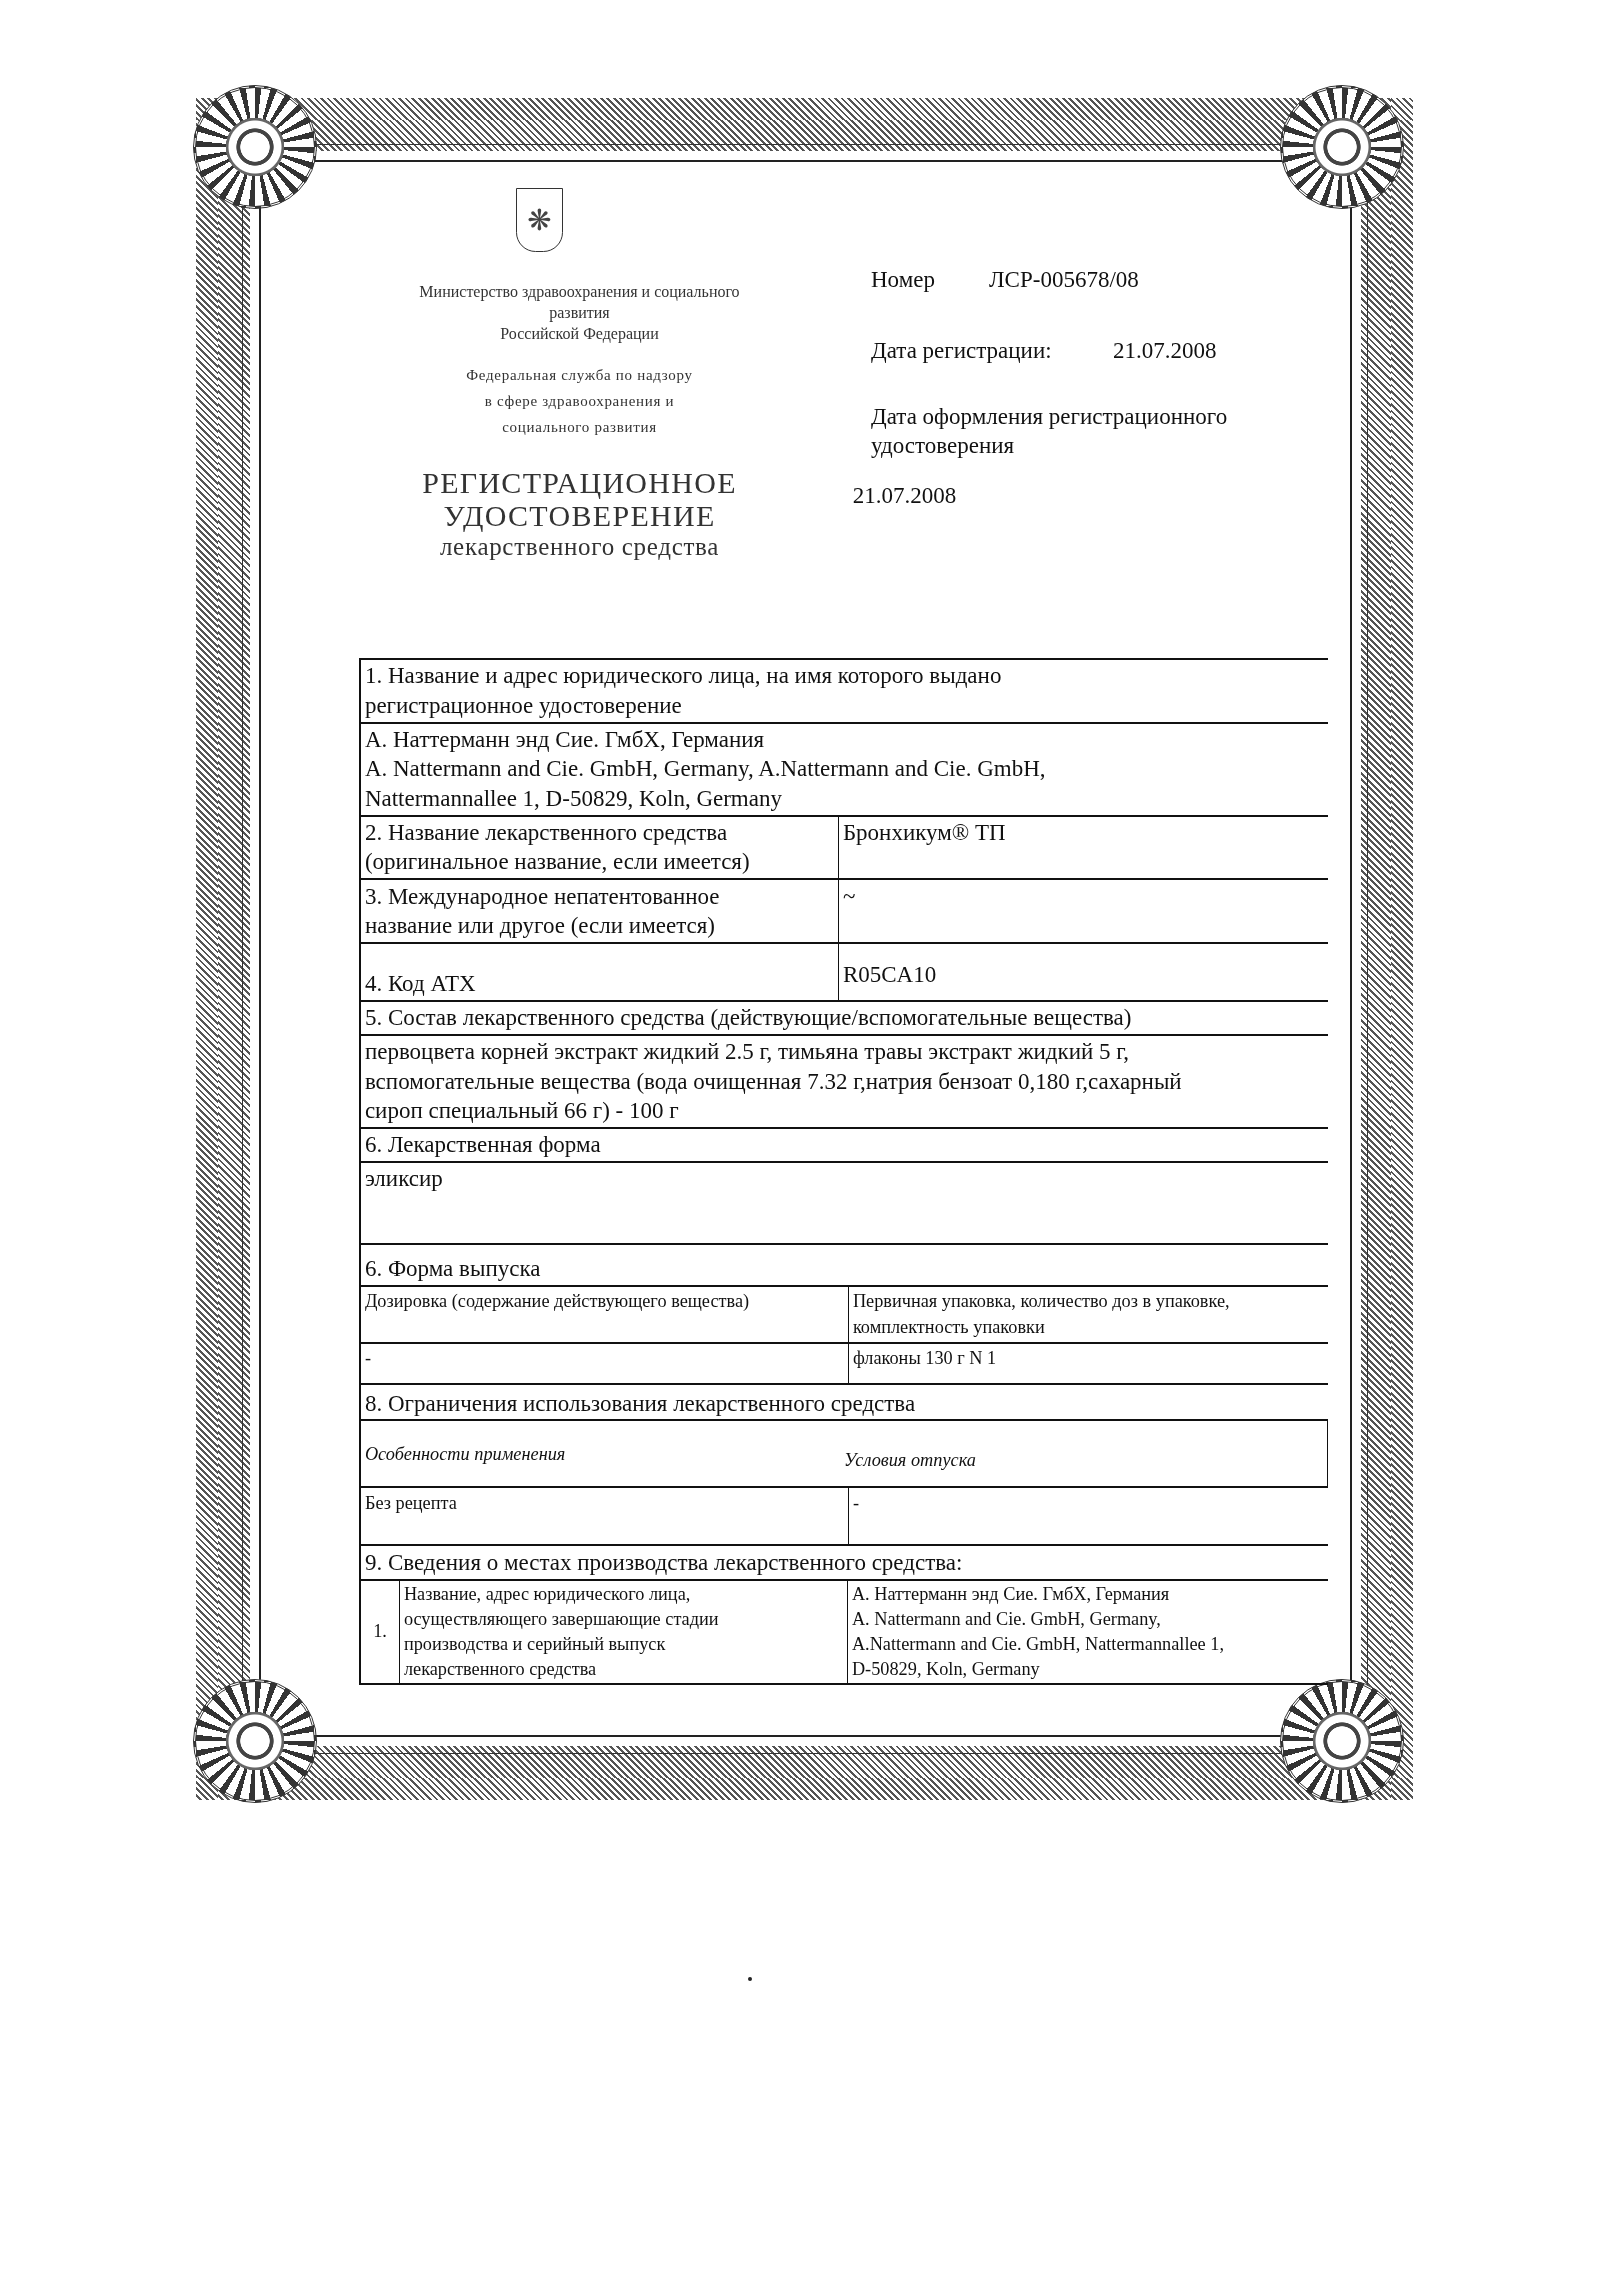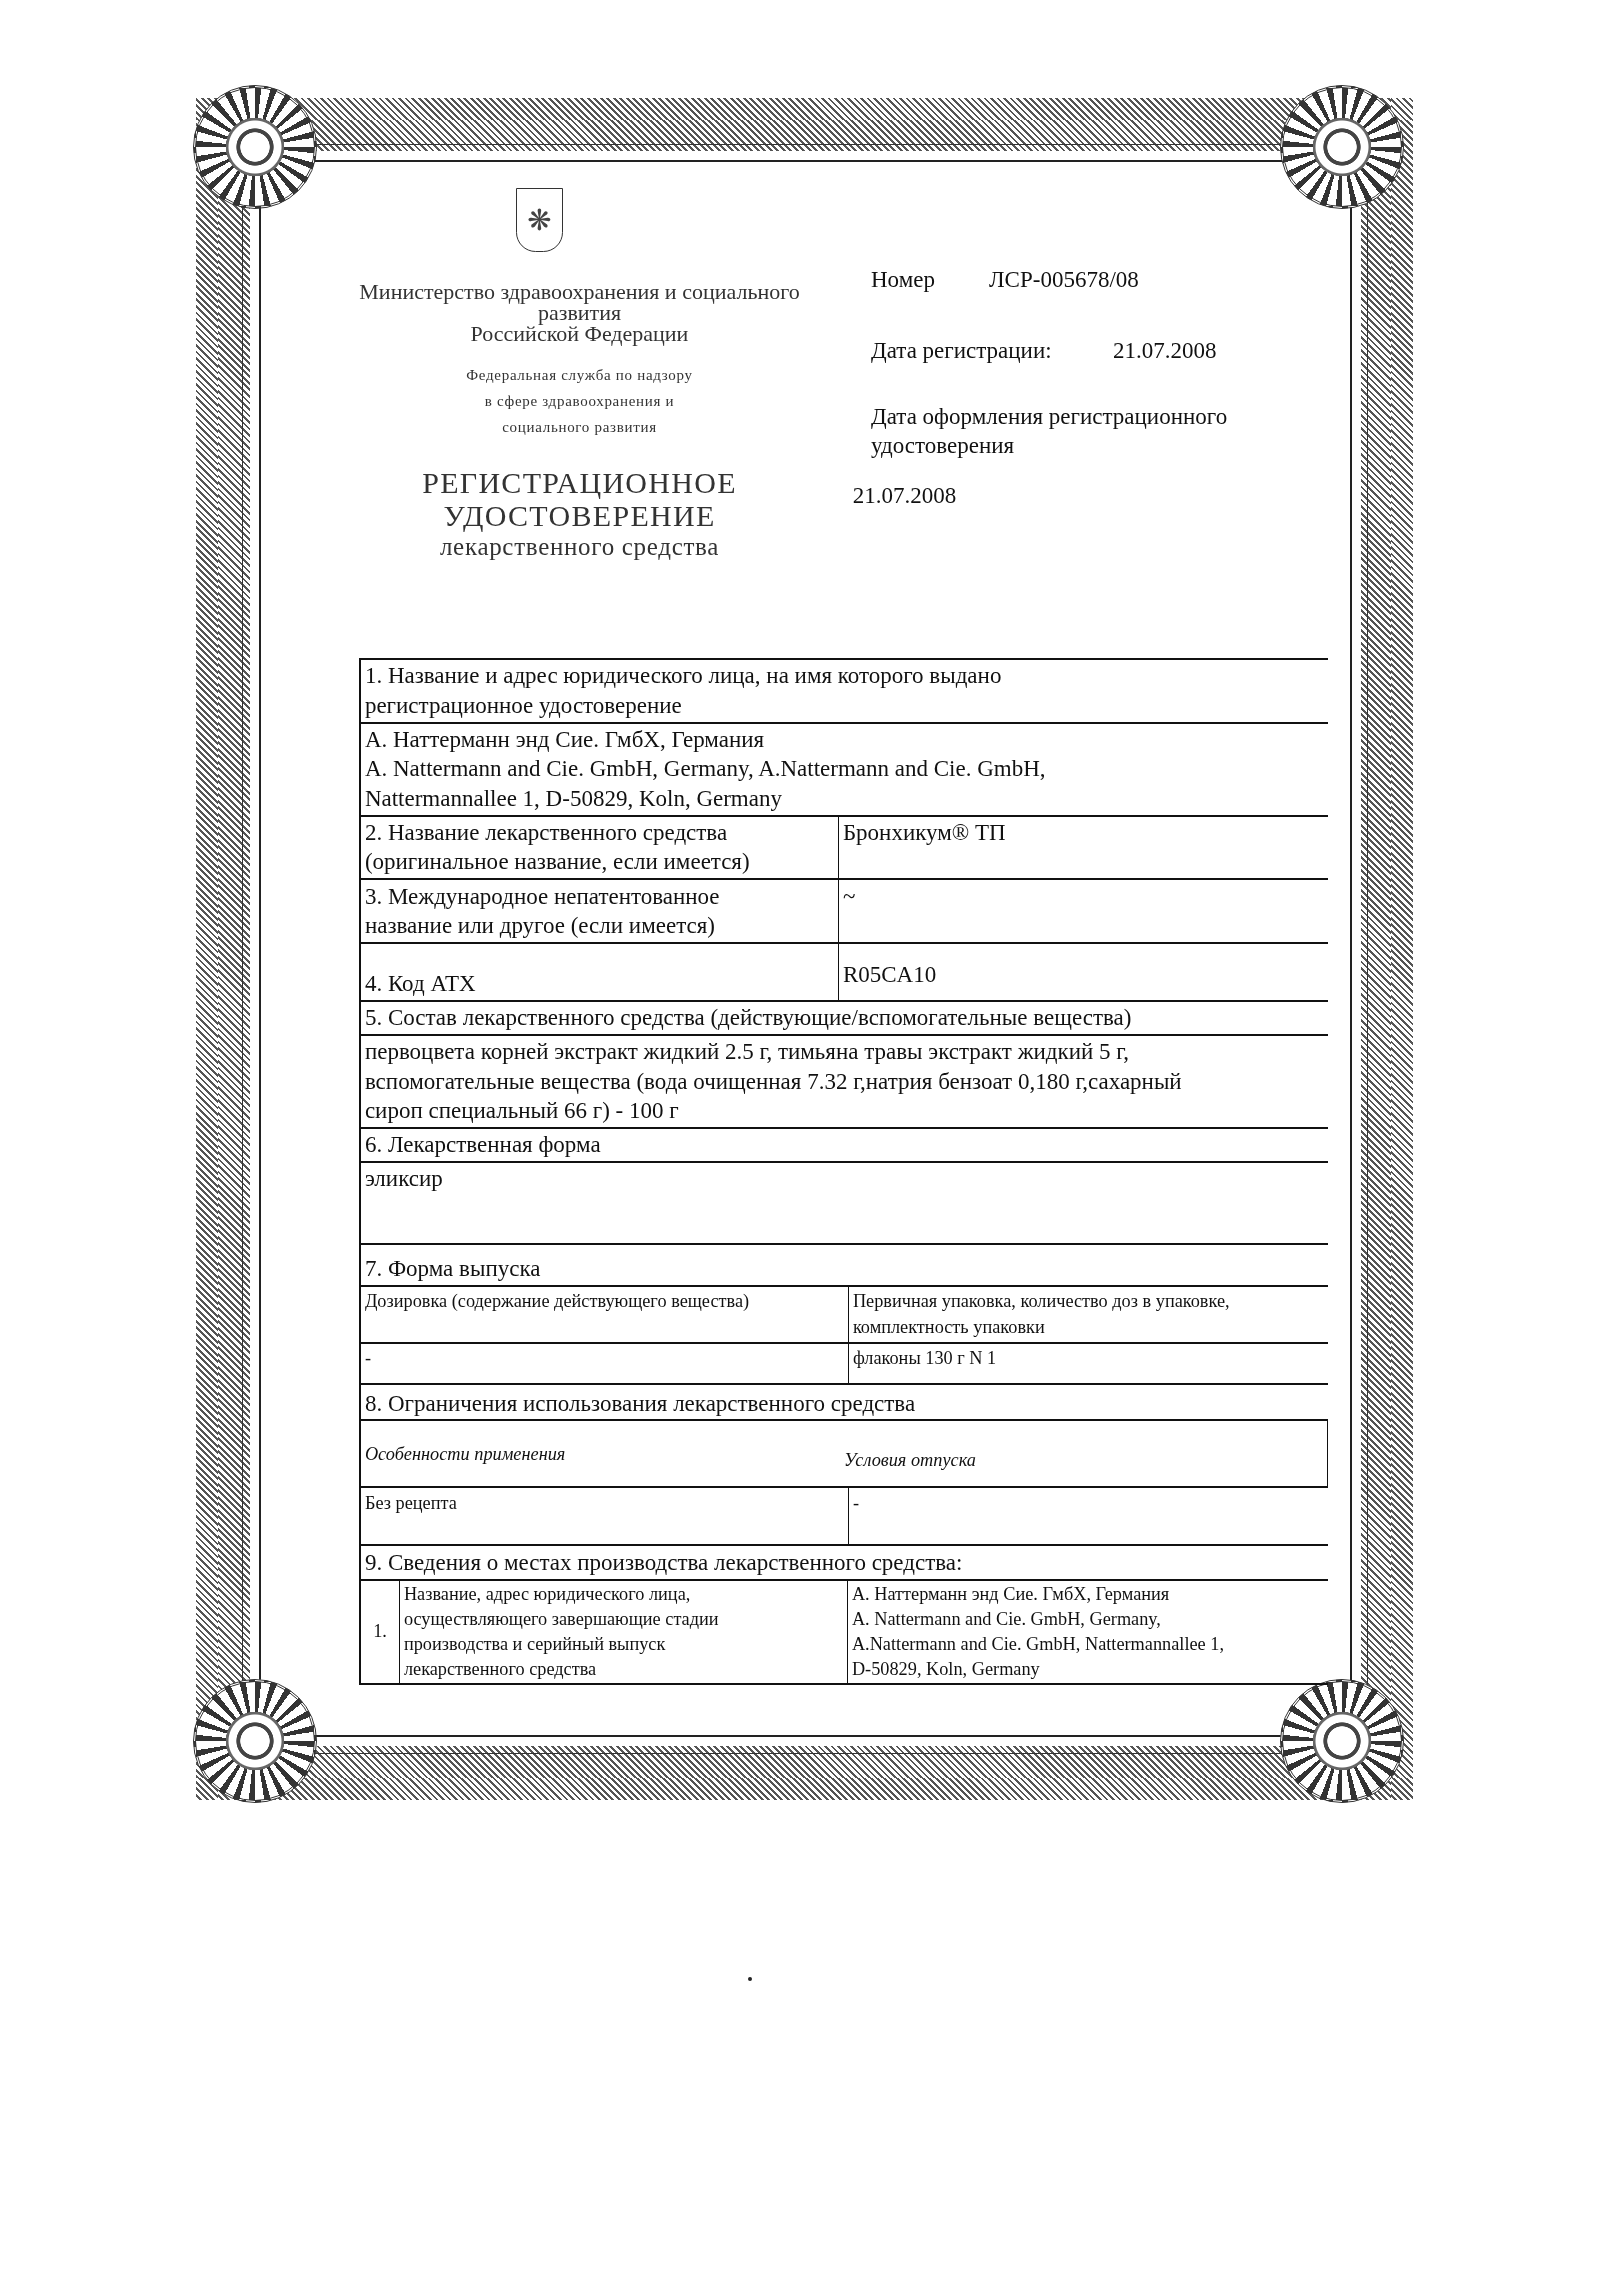--- a/index.html
+++ b/index.html
@@ -39,21 +39,21 @@
   .rosette.br { left: 1280px; top: 1679px; }
 
   
   .emblem {
     position: absolute; left: 516px; top: 188px; width: 47px; height: 64px;
     border: 1.3px solid #333; border-radius: 0 0 19.6px 19.6px; box-sizing: border-box;
     display: flex; align-items: center; justify-content: center;
     font-size: 29px; color: #444;
   }
   .left-header { position: absolute; left: 308px; top: 281px; width: 543px; text-align: center; color: #333; }
-  .ministry { font-size: 22px; line-height: 21px; }
+  .ministry { font-size: 16px; line-height: 21px; }
   .service { font-size: 15px; line-height: 26px; margin-top: 18px; letter-spacing: 0.7px; }
   .cert-title { font-size: 30px; line-height: 33px; margin-top: 26px; letter-spacing: 1.3px; }
   .cert-sub { font-size: 25px; line-height: 29px; letter-spacing: 0.7px; }
 
   .right-header { position: absolute; left: 871px; top: 265px; width: 458px; font-size: 23px; line-height: 29px; }
   .rh-row { position: absolute; white-space: nowrap; }
 
   
   .tbl { position: absolute; left: 359px; top: 658px; width: 969px; border: 2px solid #111; border-right: none; box-sizing: border-box; }
   .row { display: flex; border-bottom: 2px solid #111; box-sizing: border-box; }
@@ -159,21 +159,21 @@
   </div>
 
   <div class="row">
     <div class="cell bold c-right">6. Лекарственная форма</div>
   </div>
   <div class="row" style="height:82px;">
     <div class="cell c-right">эликсир</div>
   </div>
 
   <div class="row">
-    <div class="cell bold c-right" style="padding-top:9.2px;">7. Форма выпуска</div>
+    <div class="cell bold c-right" style="padding-top:9.2px;">6. Форма выпуска</div>
   </div>
   <div class="row">
     <div class="cell small c-left vdiv">Дозировка (содержание действующего вещества)</div>
     <div class="cell small c-right">
       <div>Первичная упаковка, количество доз в упаковке,</div>
       <div>комплектность упаковки</div>
     </div>
   </div>
   <div class="row" style="height:41px;">
     <div class="cell small c-left vdiv">-</div>

